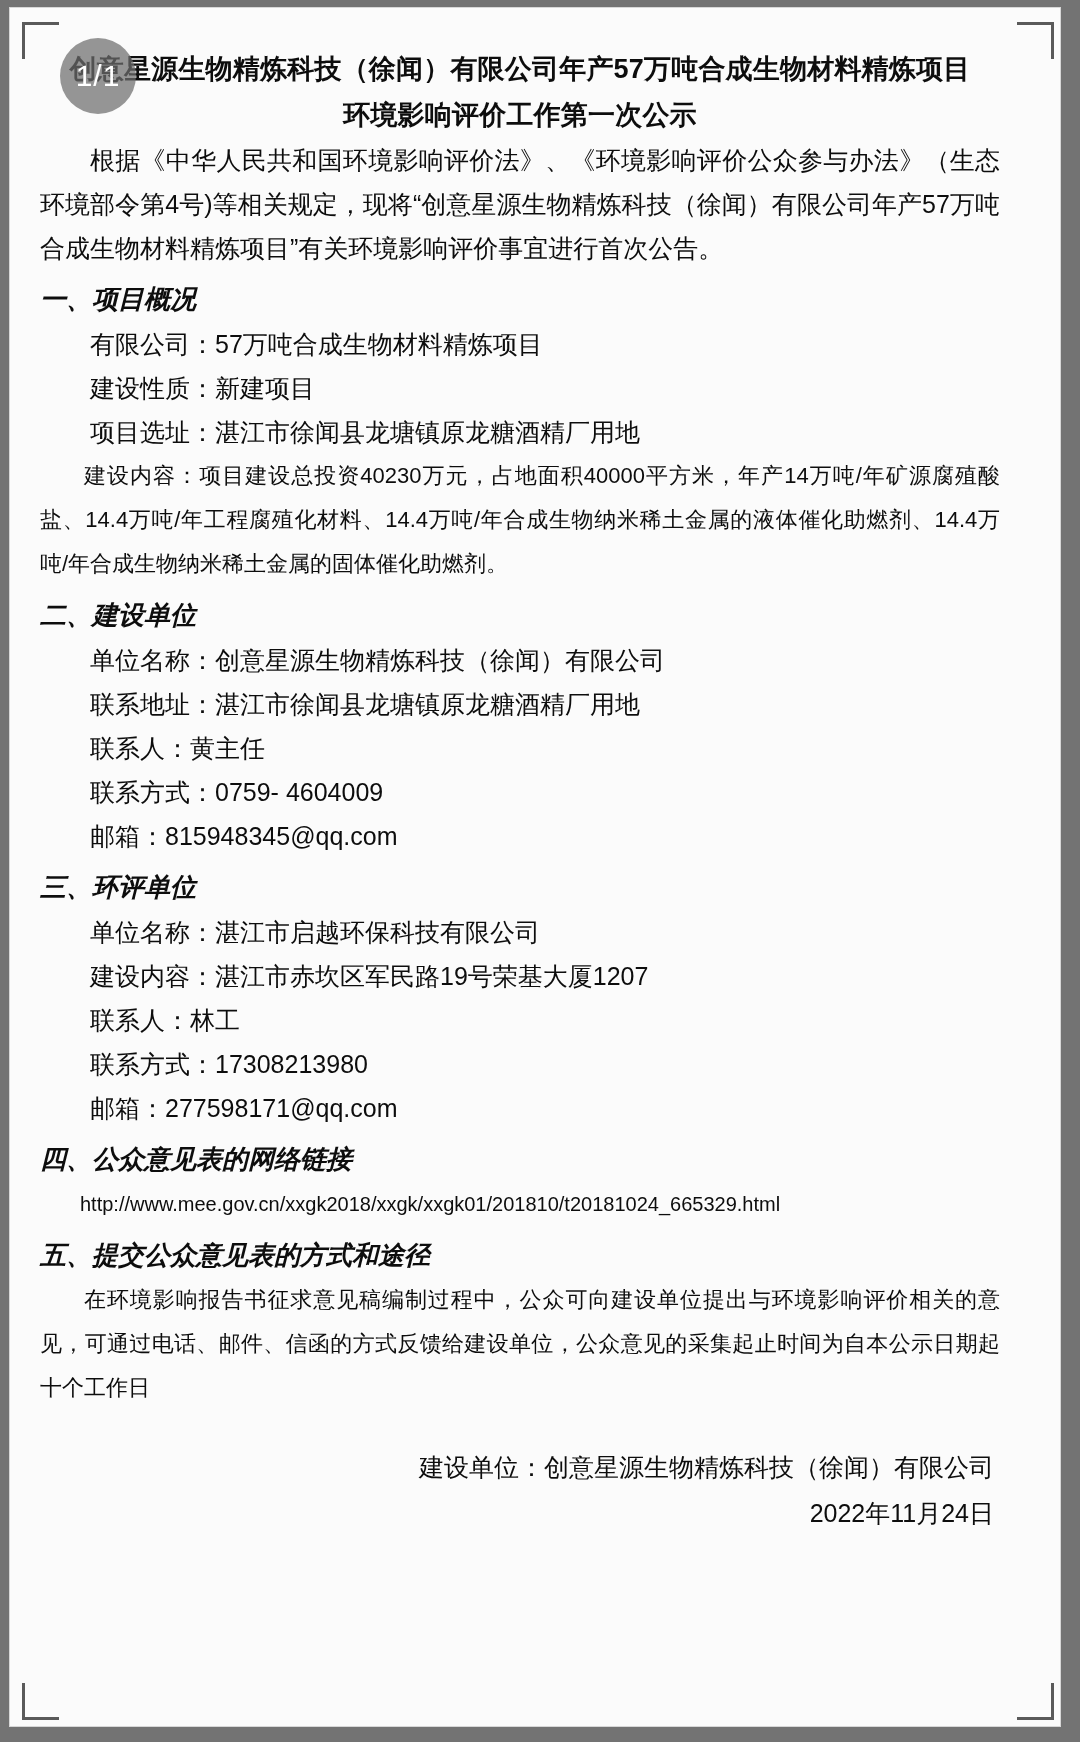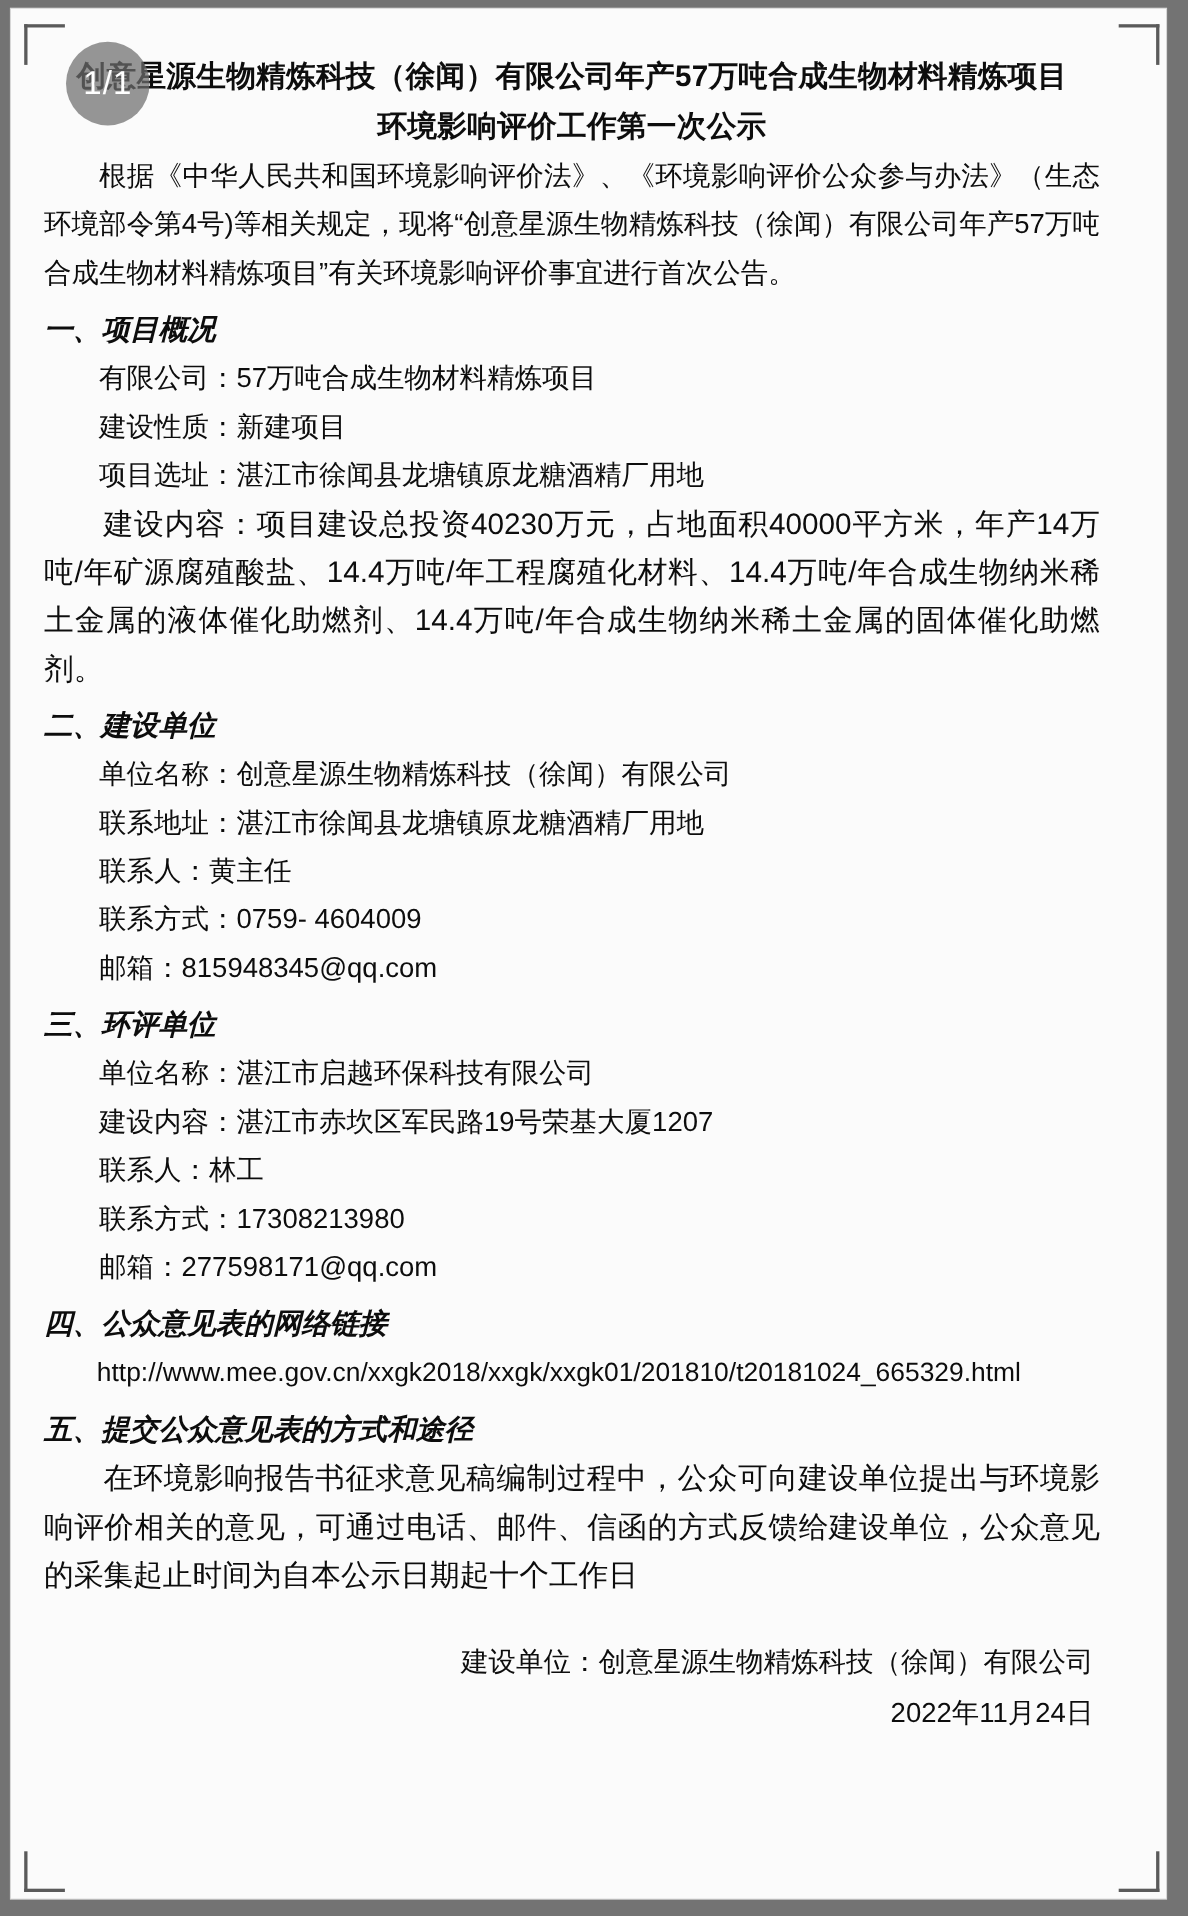--- a/index.html
+++ b/index.html
@@ -100,30 +100,30 @@
     margin: 0;
     font-size: 25px;
     line-height: 44px;
     padding-left: 2em;
   }
   .field .k { }
   .field .v { }
 
   .field-block {
     margin: 0;
-    font-size: 27px;
+    font-size: 22px;
     line-height: 44px;
     text-align: justify;
     text-justify: inter-ideograph;
     text-indent: 2em;
   }
 
   .link-line {
     margin: 0;
-    font-size: 24px;
+    font-size: 20px;
     line-height: 44px;
     padding-left: 2em;
     font-family: "Liberation Sans", "DejaVu Sans", sans-serif;
     word-break: break-all;
   }
 
   .sign {
     margin-top: 34px;
     font-size: 25px;
     line-height: 46px;

